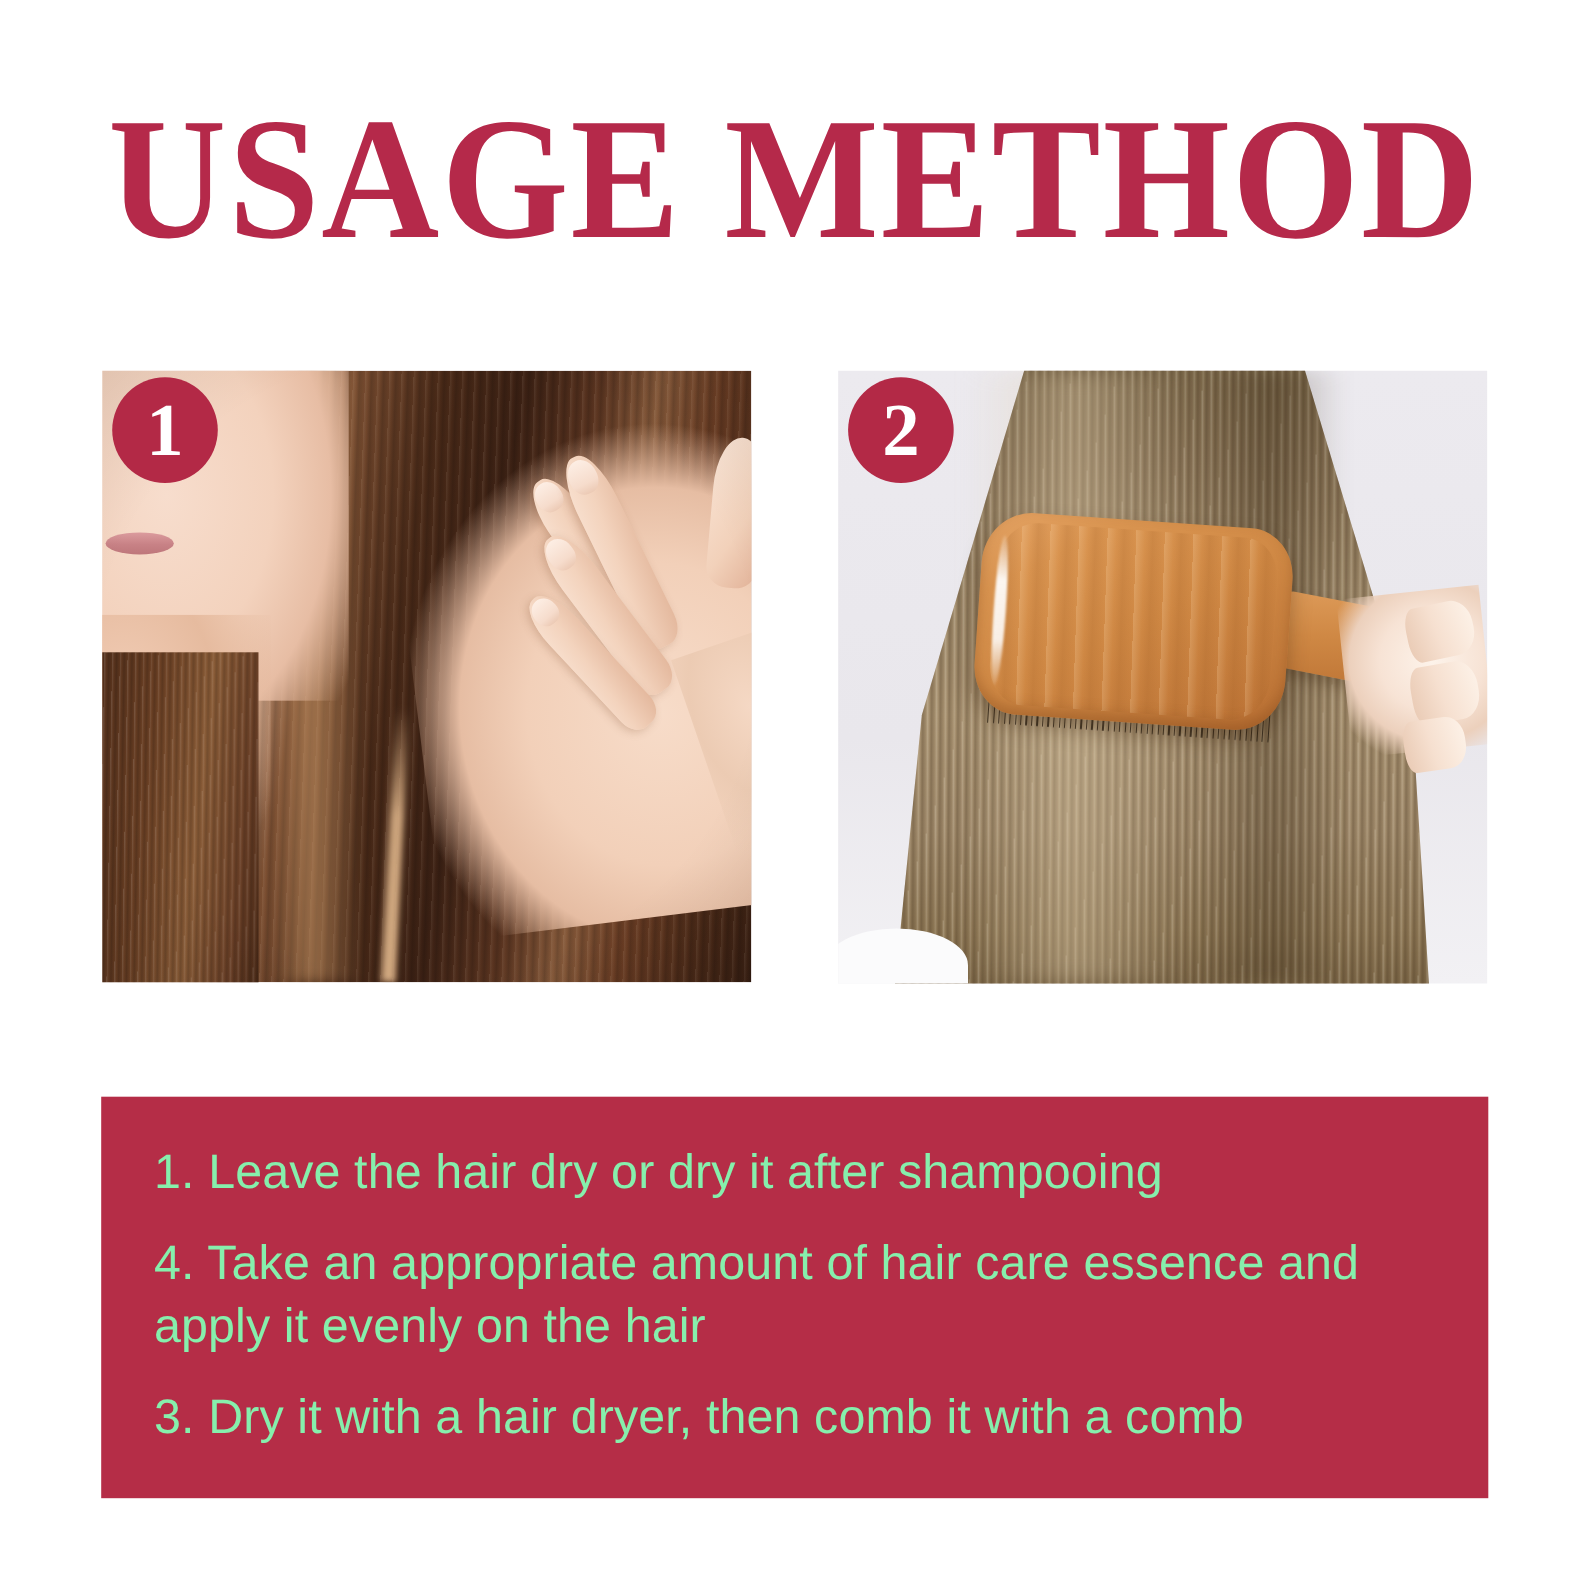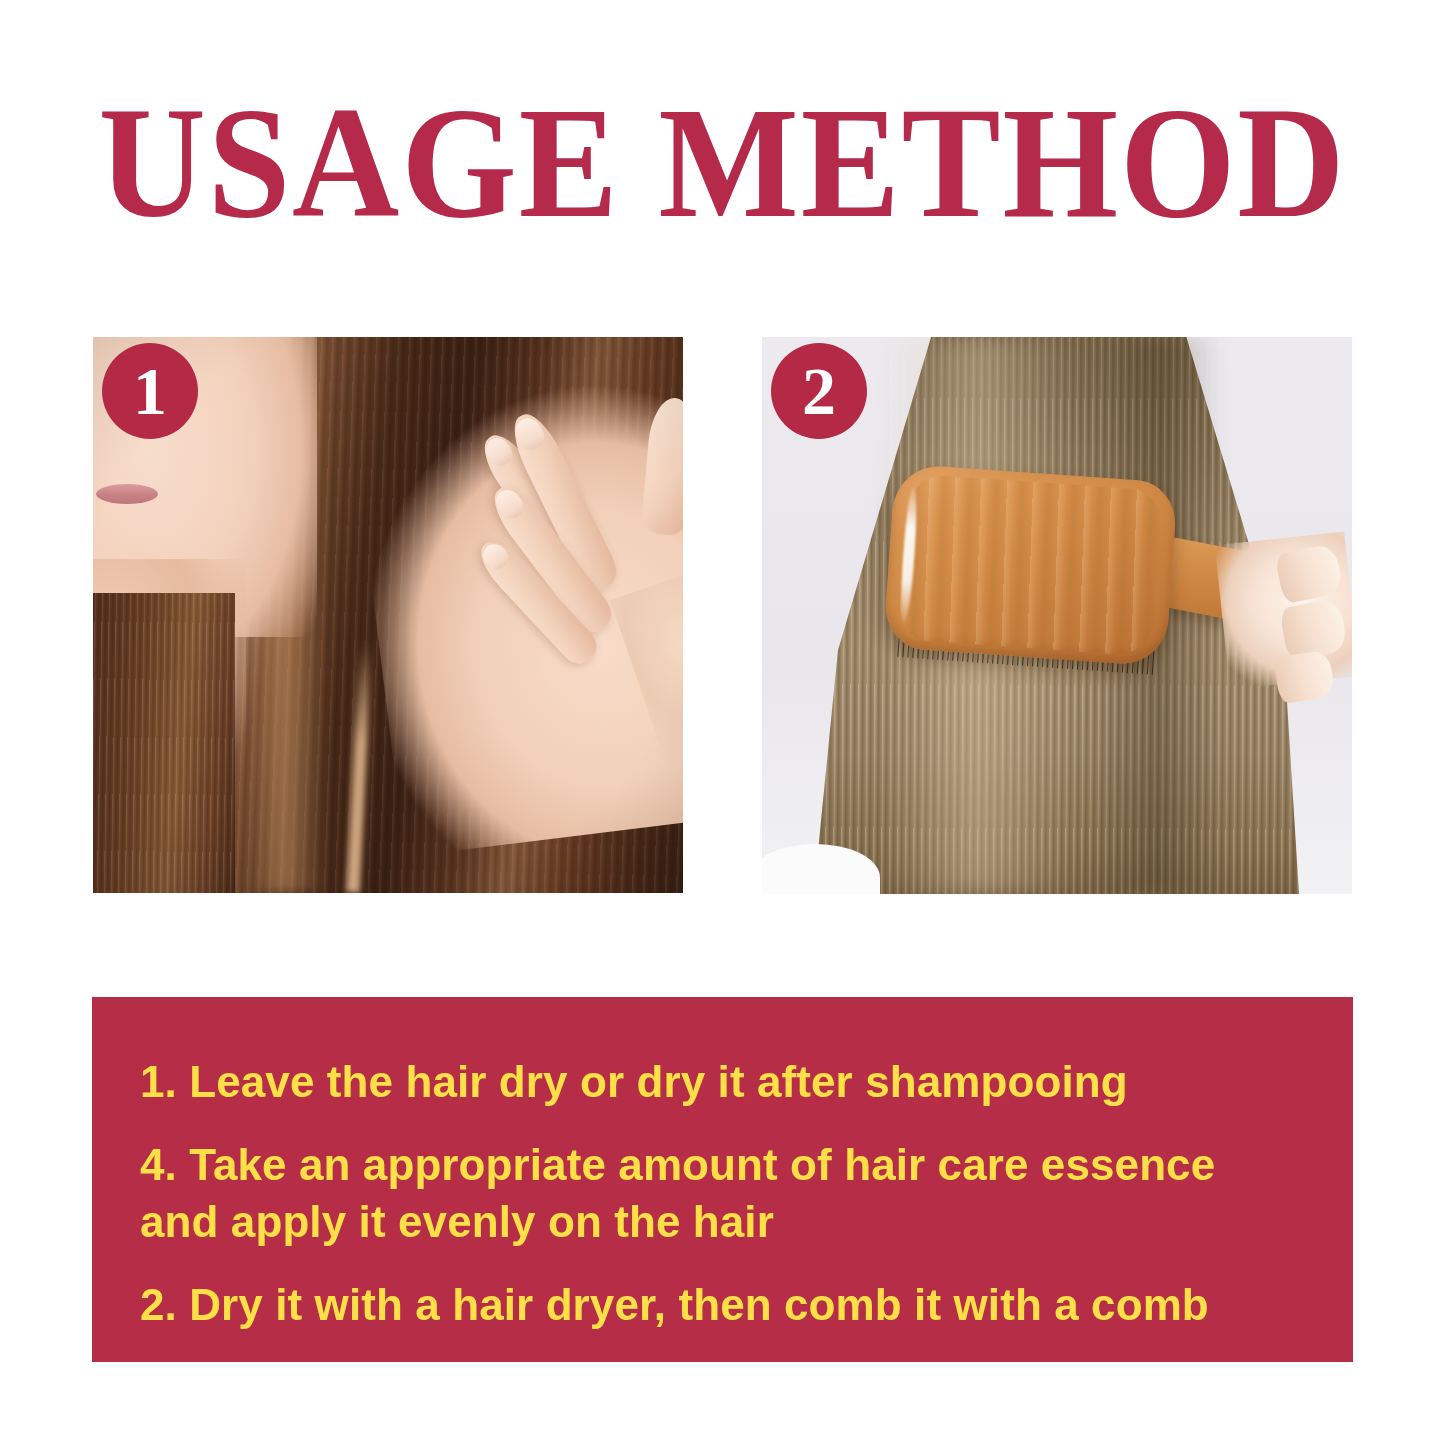--- a/index.html
+++ b/index.html
@@ -320,27 +320,27 @@
     position: absolute;
     left: 92px;
     top: 997px;
     width: 1261px;
     height: 365px;
     background: #B52D47;
     box-sizing: border-box;
     padding: 40px 50px 0 48px;
   }
   .instruction-line {
-    color: #fde047;
+    color: #86efac;
     font-family: "Liberation Sans", sans-serif;
     font-size: 44px;
     line-height: 57px;
-    font-weight: bold;
+    font-weight: normal;
     letter-spacing: .1px;
-    margin: 16px 0 26px 0;
+    margin: 0 0 26px 0;
   }
   .instruction-line:last-child { margin-bottom: 0; }
 </style>
 </head>
 <body>
 
 <div class="page-title">USAGE METHOD</div>
 
 <div class="panel" id="panel-1">
   <div class="photo">
@@ -391,14 +391,14 @@
     <div class="p2-finger" id="pf3"></div>
   </div>
 </div>
 
 <div class="step-badge" id="badge-1">1</div>
 <div class="step-badge" id="badge-2">2</div>
 
 <div class="instruction-box">
   <p class="instruction-line">1. Leave the hair dry or dry it after shampooing</p>
   <p class="instruction-line">4. Take an appropriate amount of hair care essence and apply it evenly on the hair</p>
-  <p class="instruction-line">2. Dry it with a hair dryer, then comb it with a comb</p>
+  <p class="instruction-line">3. Dry it with a hair dryer, then comb it with a comb</p>
 </div>
 
 </body></html>

